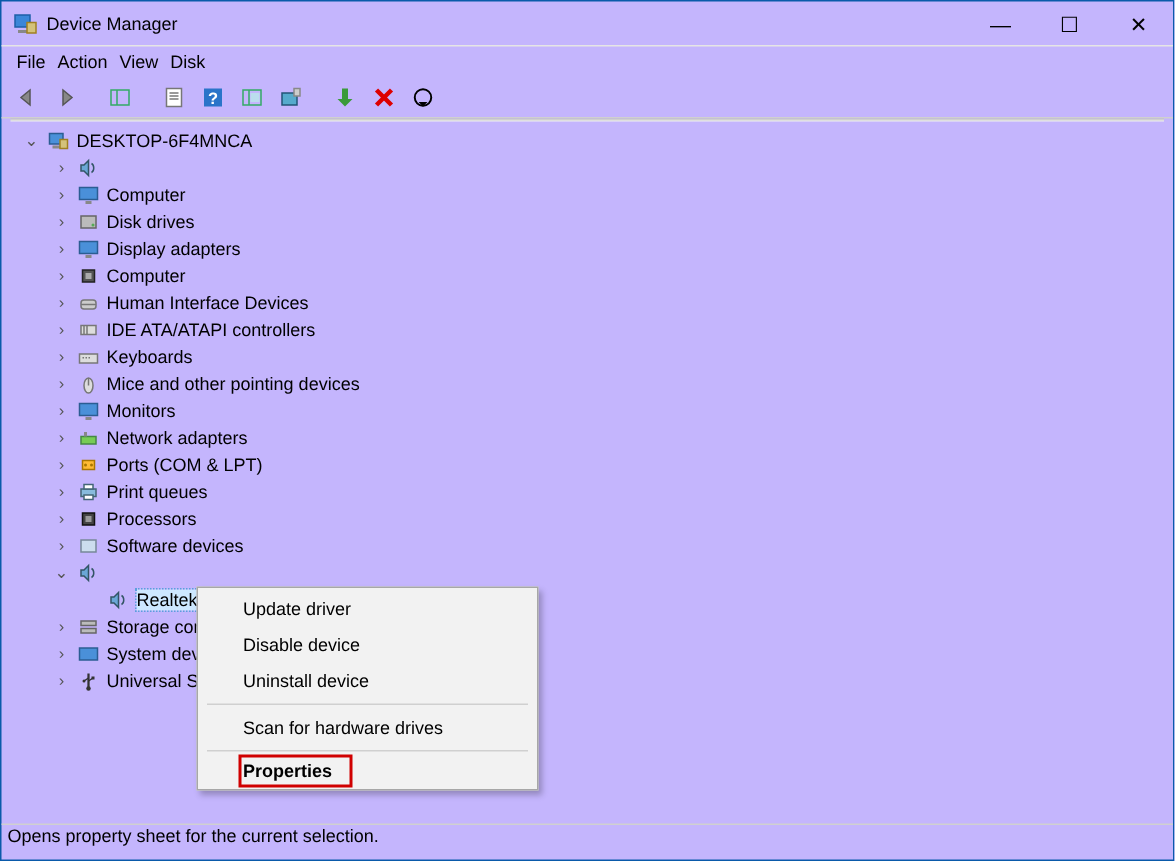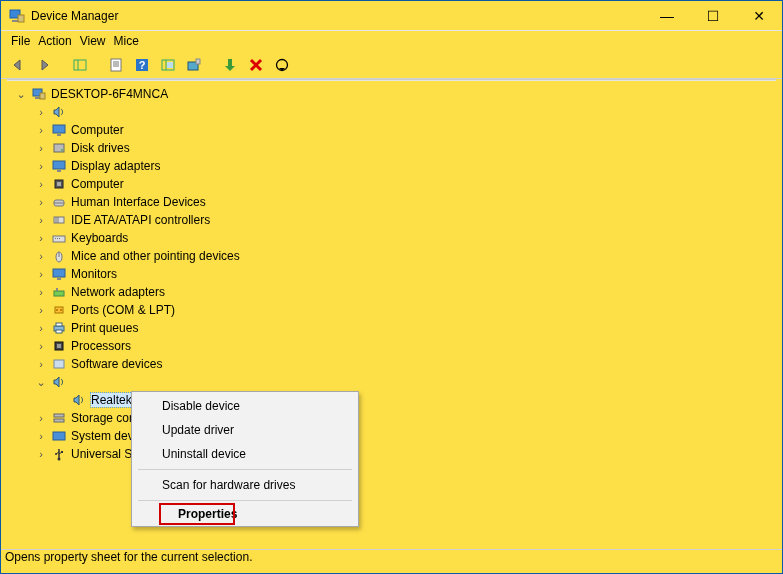--- a/index.html
+++ b/index.html
@@ -7,21 +7,21 @@
     margin: 0;
     font-family: "Segoe UI", Tahoma, sans-serif;
     font-size: 12px;
     background: #fff;
     color: #000;
   }
   .window {
     width: 783px;
     height: 574px;
     border: 1px solid #0a5aaa;
-    background: #fde047;
+    background: #c4b5fd;
     display: flex;
     flex-direction: column;
     position: relative;
   }
   .titlebar {
     height: 30px;
     display: flex;
     align-items: center;
     padding: 0 0 0 8px;
     border-bottom: 1px solid #e5e5e5;
@@ -108,21 +108,21 @@
     height: 1px;
     background: #d0d0d0;
     margin: 3px 4px;
   }
   .cm-highlight {
     outline: 2px solid #d00000;
     outline-offset: -1px;
     font-weight: 700;
     width: 74px;
     margin-left: 26px;
-    padding-left: 18px;
+    padding-left: 2px;
     height: 20px;
   }
   .statusbar {
     height: 24px;
     border-top: 1px solid #d0d0d0;
     display: flex;
     align-items: flex-start;
     padding: 0 4px;
   }
   .divider-below-toolbar {
@@ -149,21 +149,21 @@
     <span class="titlebar-spacer"></span>
     <span class="titlebar-btn">—</span>
     <span class="titlebar-btn">☐</span>
     <span class="titlebar-btn">✕</span>
   </div>
 
   <div class="menubar">
     <span class="menu-item">File</span>
     <span class="menu-item">Action</span>
     <span class="menu-item">View</span>
-    <span class="menu-item">Mice</span>
+    <span class="menu-item">Disk</span>
   </div>
 
   <div class="toolbar">
     <span class="tool-btn">
       <svg width="14" height="14" viewBox="0 0 14 14">
           <path d="M9 2 L3 7 L9 12 Z" fill="#888" stroke="#555"></path>
         </svg>
     </span>
     <span class="tool-btn">
       <svg width="14" height="14" viewBox="0 0 14 14">
@@ -443,22 +443,22 @@
               <circle cx="4" cy="7" r="1" fill="#333"></circle>
               <rect x="9" y="4" width="2" height="2" fill="#333"></rect>
             </svg>
           </span>
           <span class="lbl">Universal Se</span>
         </div>
       </div>
 
     <div class="context-menu">
       <div id="cm-items">
+          <div class="cm-item">Update driver</div>
           <div class="cm-item">Disable device</div>
-          <div class="cm-item">Update driver</div>
           <div class="cm-item">Uninstall device</div>
           <div class="cm-sep"></div>
           <div class="cm-item">Scan for hardware drives</div>
           <div class="cm-sep"></div>
           <div class="cm-item cm-highlight">Properties</div>
         </div>
     </div>
   </div>
 
   <div class="statusbar">

